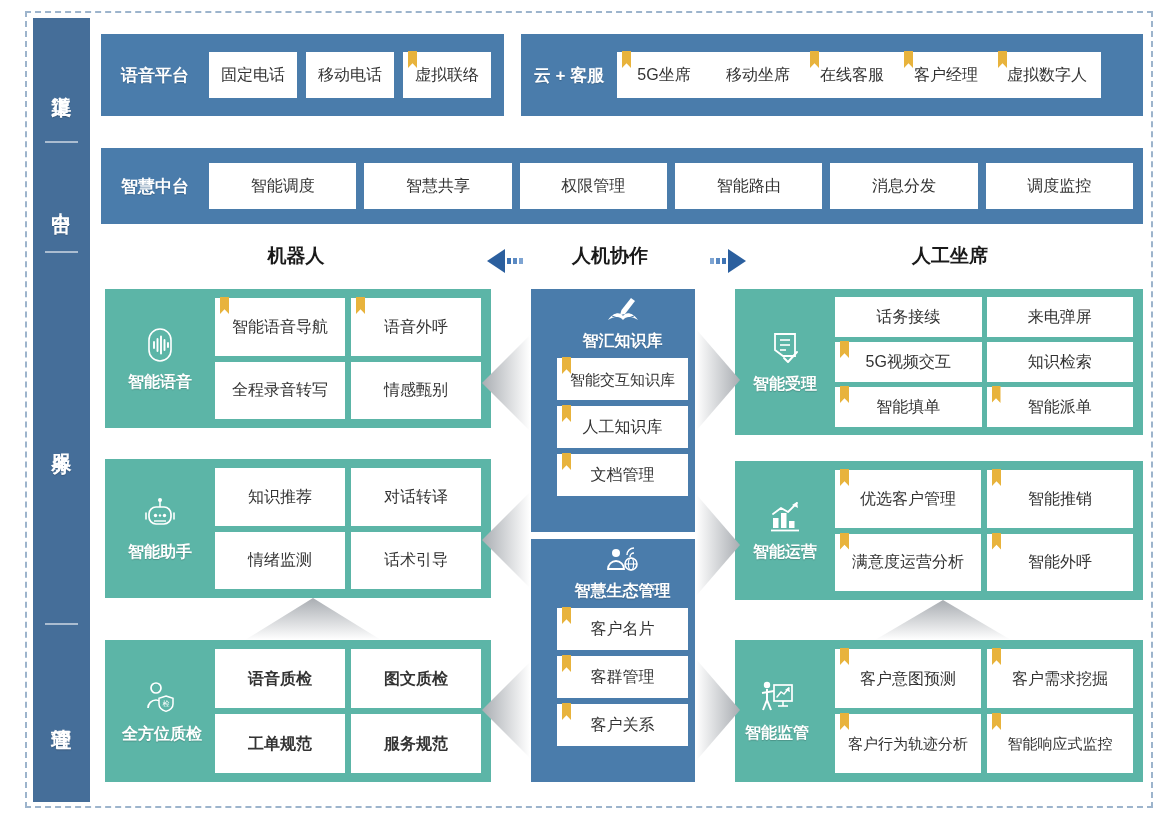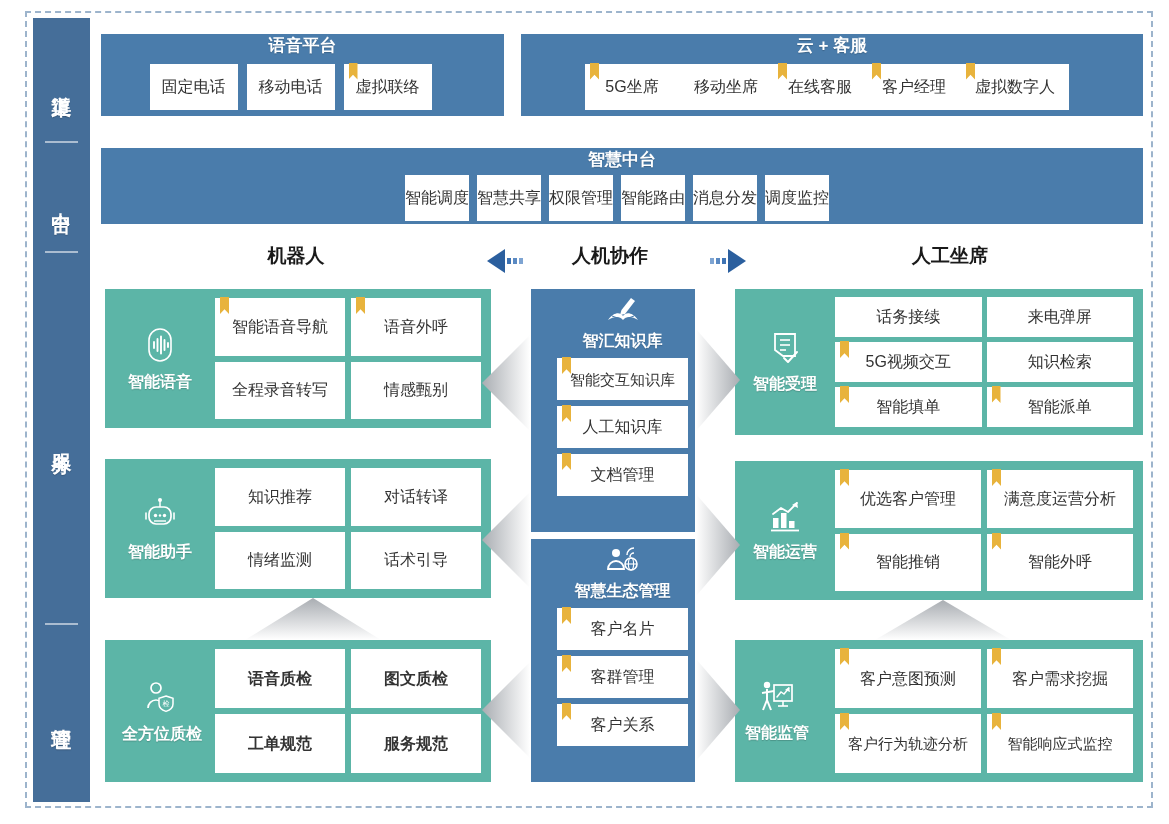--- a/index.html
+++ b/index.html
@@ -66,21 +66,21 @@
     left: 5px; top: -1px;
     width: 9px; height: 17px;
     background: #e8b33c;
     clip-path: polygon(0 0, 100% 0, 100% 100%, 50% 72%, 0 100%);
   }
 
   
   .band {
     position: absolute;
     background: #4a7cab;
-    display: flex; align-items: center; flex-direction: column;
+    display: flex; align-items: center;
   }
   .band-title {
     color: #ffffff;
     font-weight: bold;
     font-size: 17px;
     white-space: nowrap;
     text-align: center;
     flex: 0 0 auto;
     text-shadow: 0 1px 1px rgba(0,0,0,.2);
   }
@@ -369,22 +369,22 @@
           <rect x="23" y="22" width="5.5" height="7" fill="#fff"></rect>
           <line x1="5" y1="31.5" x2="33" y2="31.5" stroke="#fff" stroke-width="1.8"></line>
           <polyline points="7,15 15,9 22,13 31,4" fill="none" stroke="#fff" stroke-width="1.8" stroke-linecap="round" stroke-linejoin="round"></polyline>
           <polygon points="31,3 32,9 26,6" fill="#fff"></polygon>
         </svg>
       </span>
       <span class="ptitle">智能运营</span>
     </div>
     <div class="panel-grid" style="grid-template-columns:1fr 1fr; grid-template-rows:1fr 1fr; padding:9px 10px 9px 0;">
       <div class="chip bm">优选客户管理</div>
+      <div class="chip bm">智能推销</div>
       <div class="chip bm">满意度运营分析</div>
-      <div class="chip bm">智能推销</div>
       <div class="chip bm">智能外呼</div>
     </div>
   </div>
 
   <div class="panel teal" style="left:735px; top:640px; width:408px; height:142px;">
     <div class="panel-side" style="width:84px">
       <span class="icon">
         <svg width="40" height="38" viewBox="0 0 40 38">
           <circle cx="10" cy="7" r="3.2" fill="#fff"></circle>
           <line x1="10" y1="11" x2="10" y2="22" stroke="#fff" stroke-width="2"></line>

